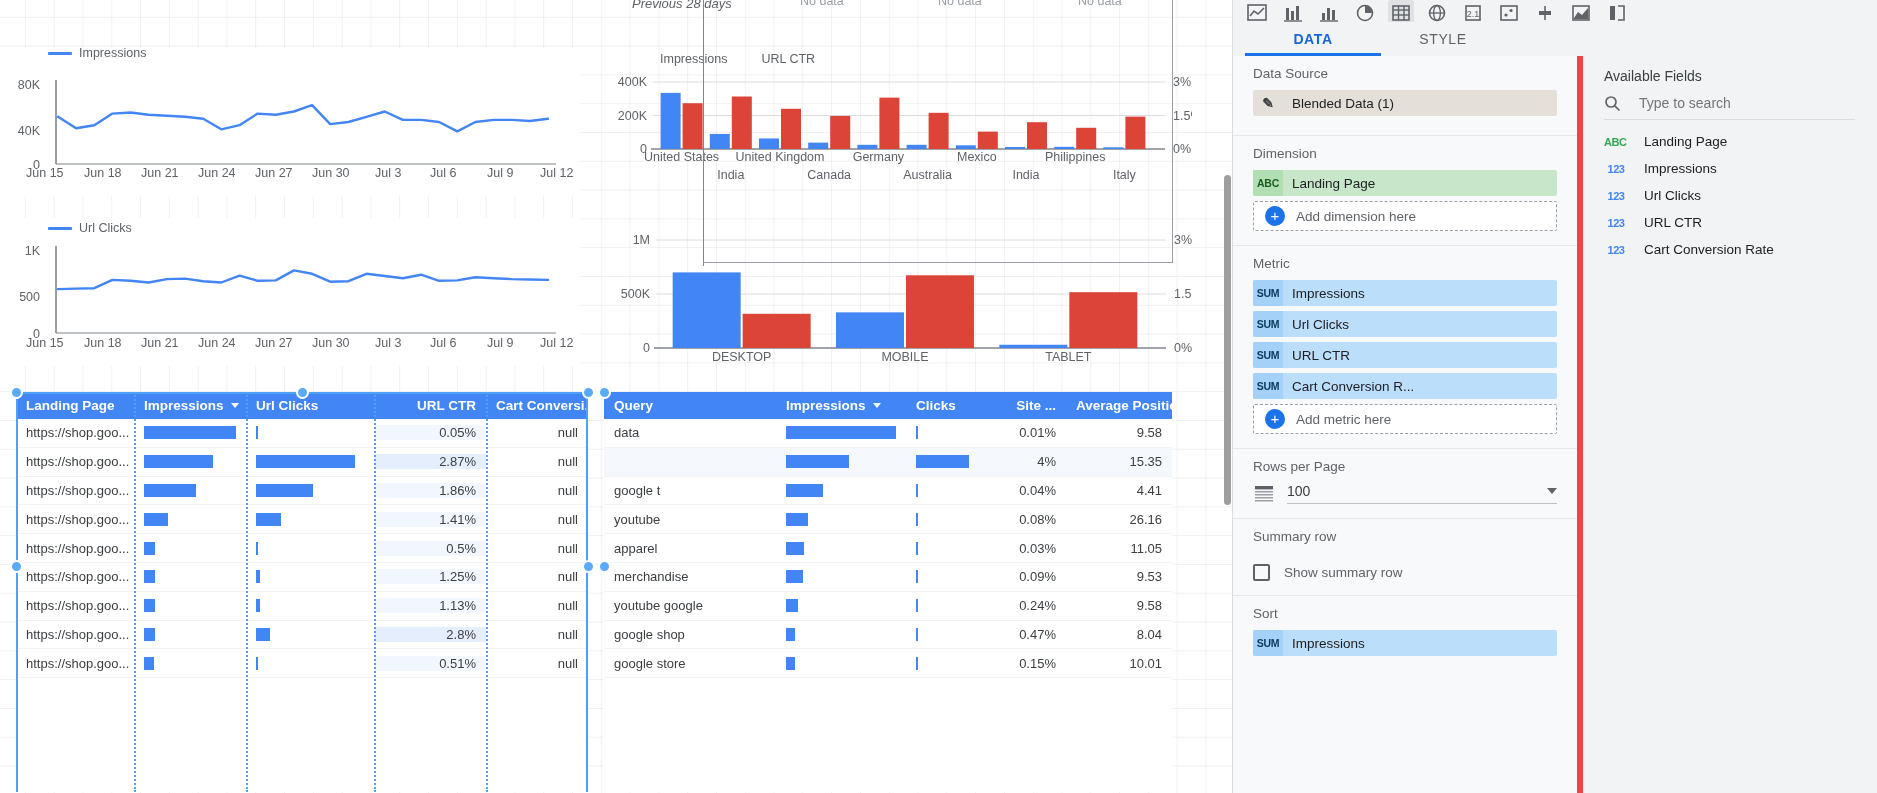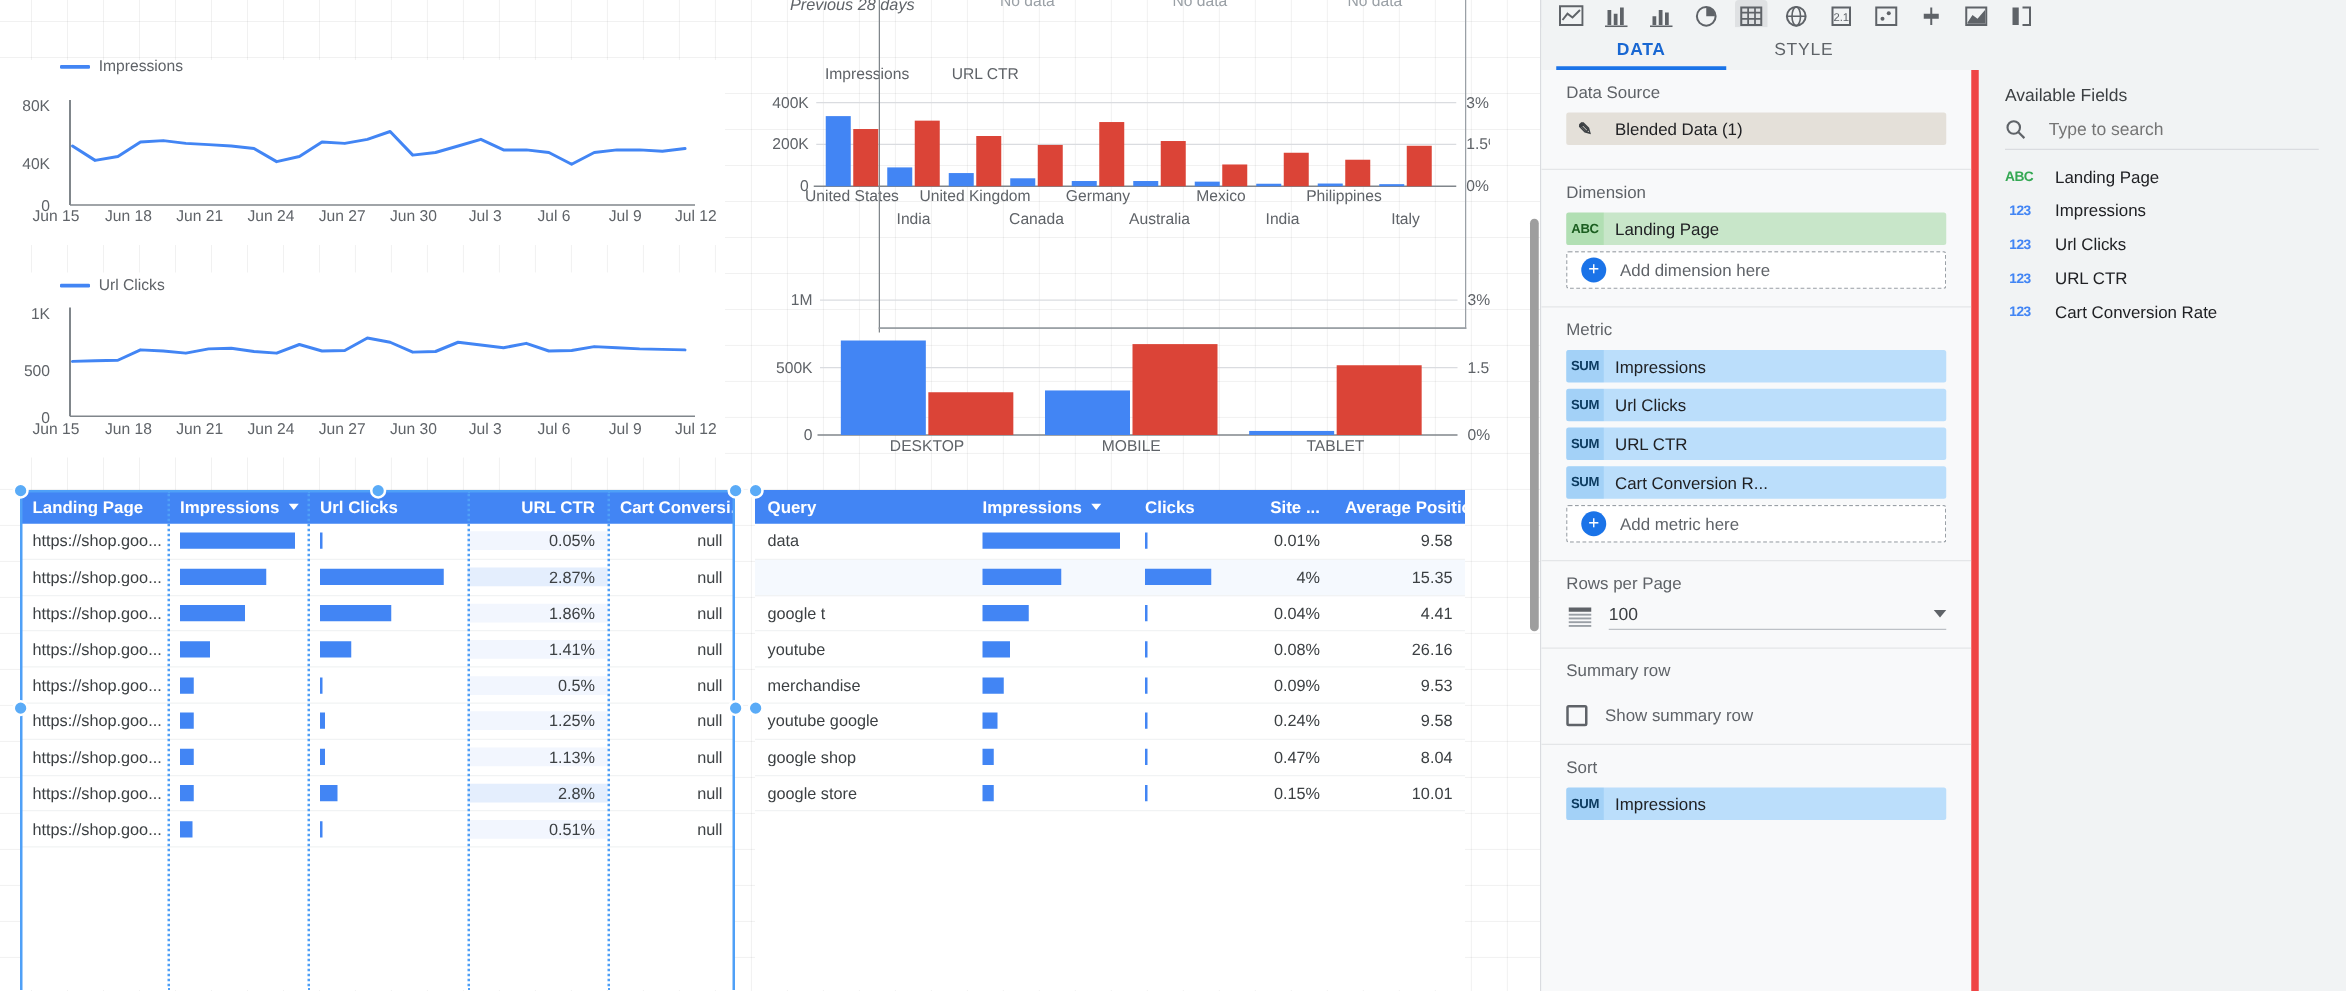--- a/index.html
+++ b/index.html
@@ -456,20 +456,31 @@
             <div class="barcell" style="width:130px;">
               <div class="bar" style="width:20%;"></div>
             </div>
             <div class="barcell" style="width:88px;">
               <div class="bar" style="width:1.5%;"></div>
             </div>
             <div class="td num" style="width:72px;">0.08%</div>
             <div class="td num" style="flex:1;">26.16</div>
           </div>
           <div class="trow">
+            <div class="td" style="width:172px;">apparel</div>
+            <div class="barcell" style="width:130px;">
+              <div class="bar" style="width:16%;"></div>
+            </div>
+            <div class="barcell" style="width:88px;">
+              <div class="bar" style="width:1.5%;"></div>
+            </div>
+            <div class="td num" style="width:72px;">0.03%</div>
+            <div class="td num" style="flex:1;">11.05</div>
+          </div>
+          <div class="trow">
             <div class="td" style="width:172px;">merchandise</div>
             <div class="barcell" style="width:130px;">
               <div class="bar" style="width:15%;"></div>
             </div>
             <div class="barcell" style="width:88px;">
               <div class="bar" style="width:1.5%;"></div>
             </div>
             <div class="td num" style="width:72px;">0.09%</div>
             <div class="td num" style="flex:1;">9.53</div>
           </div>

